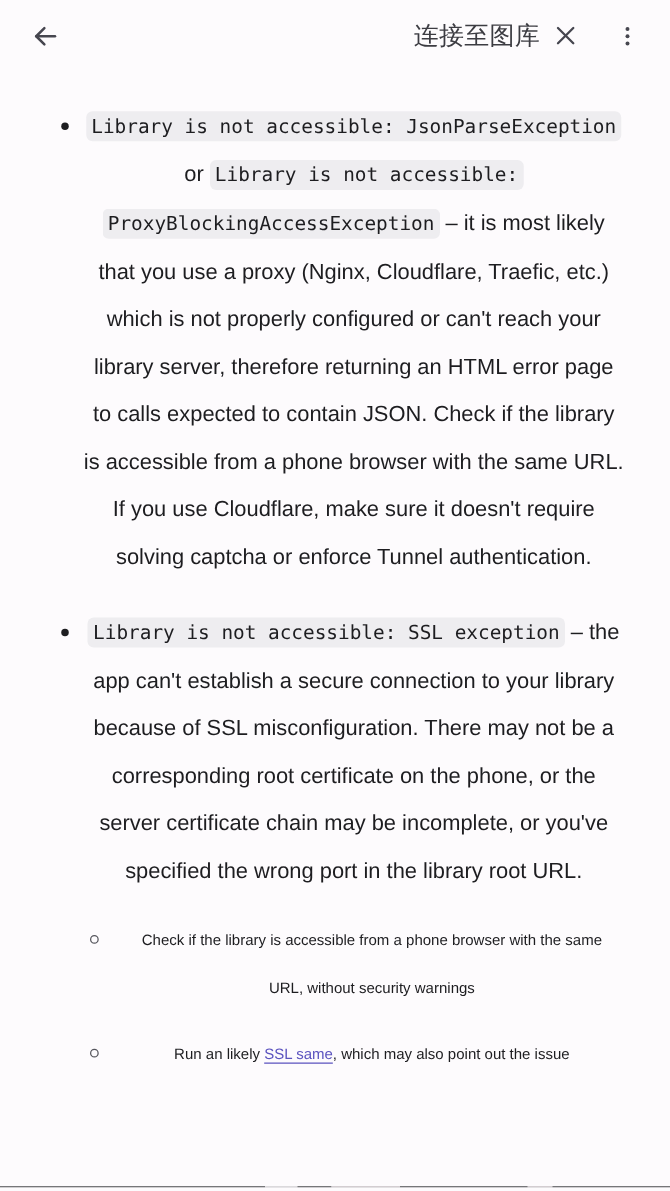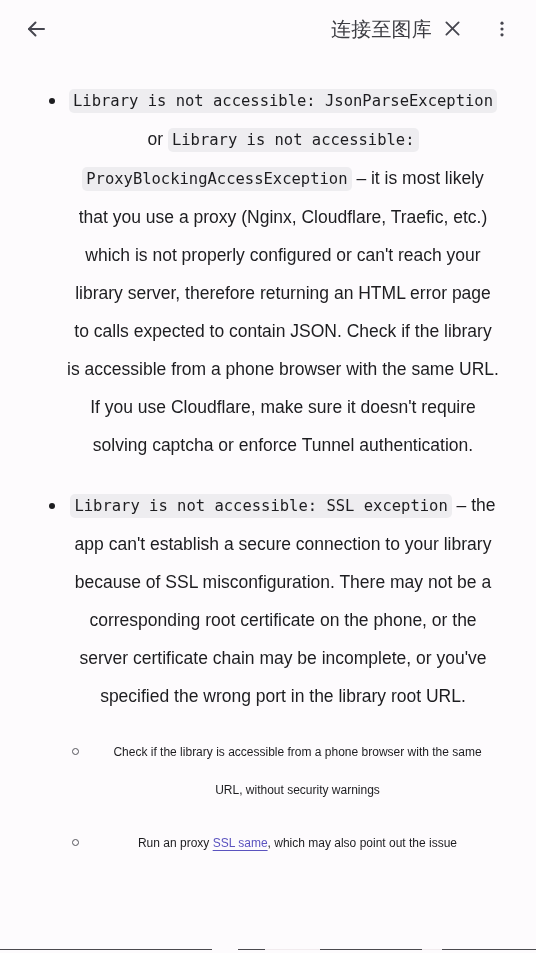--- a/index.html
+++ b/index.html
@@ -218,21 +218,21 @@
       </span>
     </div>
   </div>
 </div>
 
 <div class="content">
   <ul class="lvl1" id="list-root">
       <li class="item1"><span class="bullet"></span><span><code class="code">Library is not accessible: JsonParseException</code><span> or </span><code class="code">Library is not accessible: ProxyBlockingAccessException</code><span> – it is most likely that you use a proxy (Nginx, Cloudflare, Traefic, etc.) which is not properly configured or can't reach your library server, therefore returning an HTML error page to calls expected to contain JSON. Check if the library is accessible from a phone browser with the same URL. If you use Cloudflare, make sure it doesn't require solving captcha or enforce Tunnel authentication.</span></span></li>
       <li class="item1"><span class="bullet"></span><span><code class="code">Library is not accessible: SSL exception</code><span> – the app can't establish a secure connection to your library because of SSL misconfiguration. There may not be a corresponding root certificate on the phone, or the server certificate chain may be incomplete, or you've specified the wrong port in the library root URL.</span></span><ul class="lvl2">
           <li class="item2"><span class="bullet-open"></span><span><span>Check if the library is accessible from a phone browser with the same URL, without security warnings</span></span></li>
-          <li class="item2"><span class="bullet-open"></span><span><span>Run an proxy </span><a class="link">SSL same</a><span>, which may also point out the issue</span></span></li>
+          <li class="item2"><span class="bullet-open"></span><span><span>Run an likely </span><a class="link">SSL same</a><span>, which may also point out the issue</span></span></li>
         </ul></li>
     </ul>
   <div class="bottom-rule">
     <span class="gap1"></span>
     <span class="gap2"></span>
     <span class="gap3"></span>
   </div>
 </div>
 
 </body></html>

